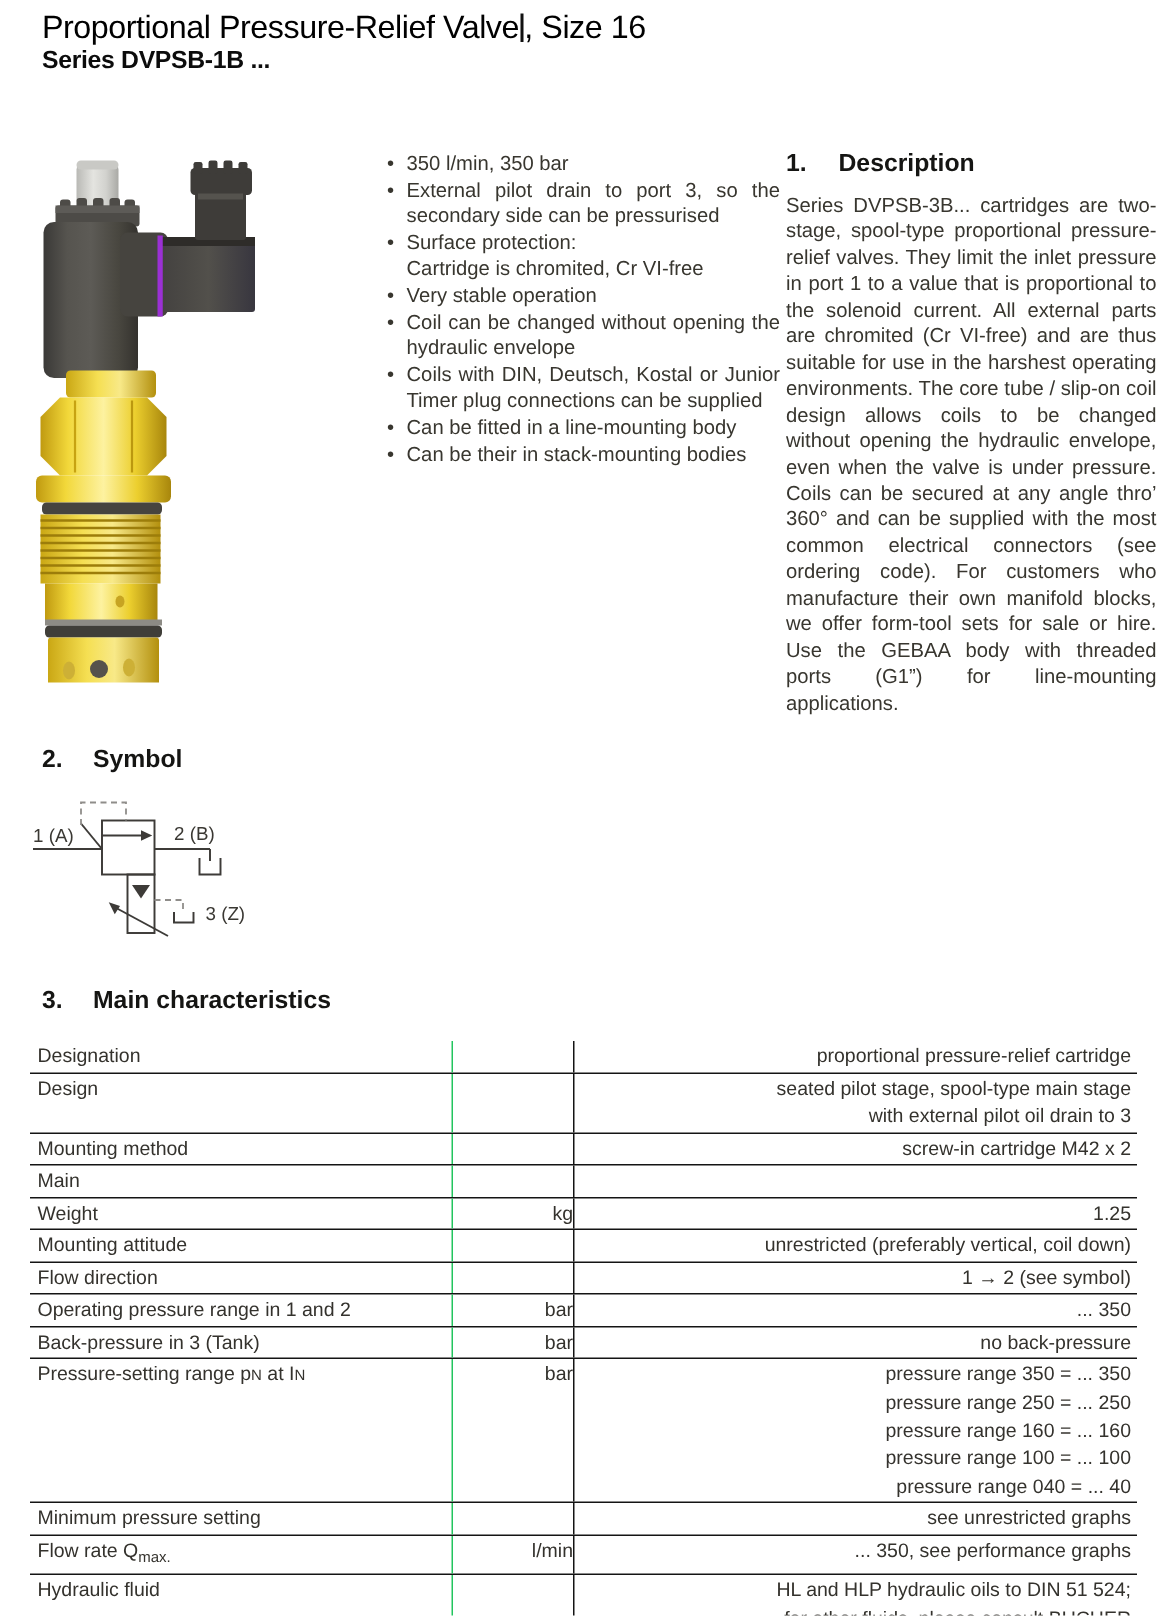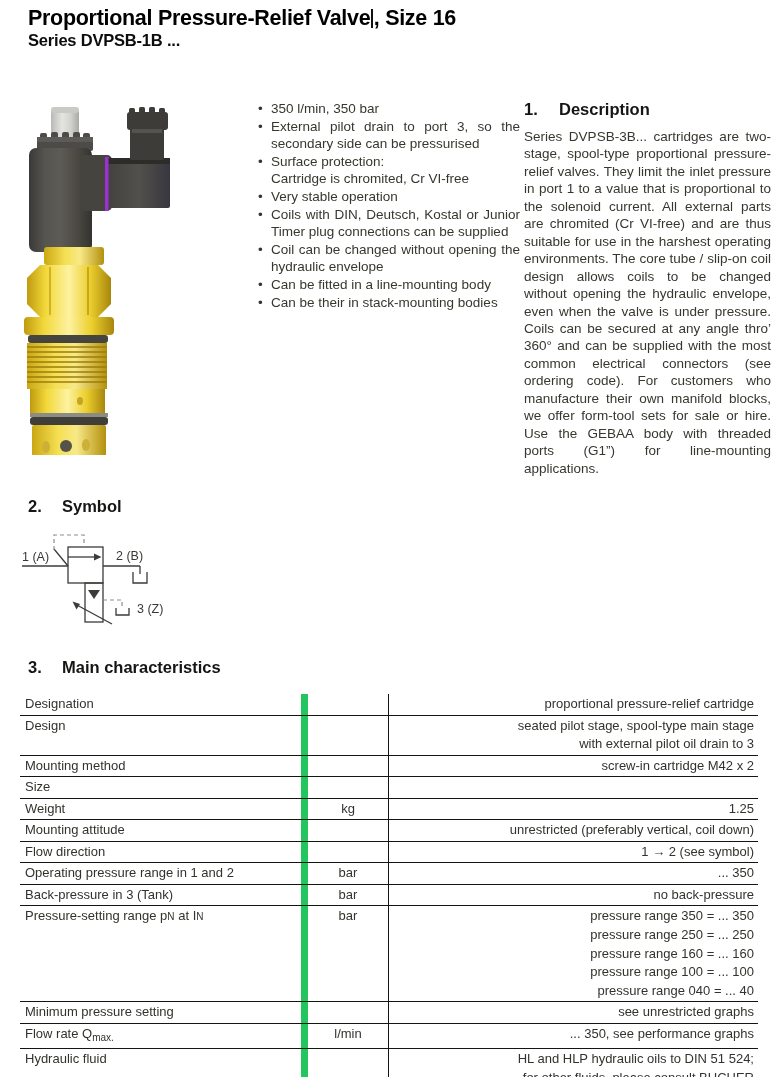--- a/index.html
+++ b/index.html
@@ -2,21 +2,21 @@
 <html><head>
 <meta charset="utf-8">
 <style>
   html,body{margin:0;padding:0;background:#fff;}
   body{width:773px;height:1077px;position:relative;overflow:hidden;
        font-family:"Liberation Sans","DejaVu Sans",sans-serif;color:#33312e;}
   .abs{position:absolute;}
 
   
   .title-block{left:28px;top:6px;}
-  .page-title{font-size:21.5px;font-weight:bold;color:#000;letter-spacing:-0.3px;line-height:24px;}
+  .page-title{font-size:21.5px;font-weight:normal;color:#000;letter-spacing:-0.3px;line-height:24px;}
   .cursor-bar{display:inline-block;width:1.5px;height:19px;background:#111;vertical-align:-3px;margin:0 1px 0 1px;}
   .page-subtitle{font-size:16.5px;font-weight:bold;color:#0c0c0c;line-height:19px;margin-top:1px;letter-spacing:-0.2px;}
 
   
   .photo-box{left:20px;top:95px;width:220px;height:360px;}
   .bullets{left:257px;top:100px;width:263px;font-size:13.5px;line-height:17.6px;color:#38362f;}
   .bullets ul{margin:0;padding:0;list-style:none;}
   .bullets li{position:relative;padding-left:14px;text-align:justify;white-space:pre-line;}
   .bullets li::before{content:"\2022";position:absolute;left:1px;top:0;}
   .desc-col{left:524px;top:100px;width:247px;}
@@ -31,21 +31,21 @@
   .symbol-head .sec-num{width:34px;}
   .chars-head{left:28px;top:658px;font-size:16.5px;}
   .chars-head .sec-num{width:34px;}
 
   .symbol-svg{left:20px;top:523px;}
 
   
   .chars-table{left:20px;top:694px;width:738px;font-size:13px;color:#34322d;}
   .crow{display:flex;border-bottom:1px solid #141414;line-height:18.55px;}
   .c-label{width:272px;padding:1px 4px 1px 5px;}
-  .c-unit{width:80px;border-left:7px solid #22c55e;border-right:1px solid #141414;text-align:center;padding:1px 0;}
+  .c-unit{width:80px;border-left:1px solid #22c55e;border-right:1px solid #141414;text-align:right;padding:1px 0;}
   .c-value{flex:1;text-align:right;padding:1px 4px 1px 4px;white-space:pre-line;}
   .sc{font-size:10px;}
   .sub{font-size:10px;vertical-align:-3px;}
 
   svg text{font-family:"Liberation Sans","DejaVu Sans",sans-serif;}
 </style>
 </head>
 <body>
 
 <div class="abs title-block">
@@ -175,23 +175,23 @@
   <ul>
     <li>350 l/min, 350 bar</li>
 
     <li>External pilot drain to port 3, so the secondary side can be pressurised</li>
 
     <li>Surface protection:
 Cartridge is chromited, Cr VI-free</li>
 
     <li>Very stable operation</li>
 
+    <li>Coil can be changed without opening the hydraulic envelope</li>
+
     <li>Coils with DIN, Deutsch, Kostal or Junior Timer plug connections can be supplied</li>
-
-    <li>Coil can be changed without opening the hydraulic envelope</li>
 
     <li>Can be fitted in a line-mounting body</li>
 
     <li>Can be their in stack-mounting bodies</li>
   </ul>
 
 </div>
 
 <div class="abs desc-col">
   <div class="sec-head">
@@ -265,21 +265,21 @@
 with external pilot oil drain to 3</div>
     </div>
 
     <div class="crow">
       <div class="c-label"><span>Mounting method</span></div>
       <div class="c-unit"></div>
       <div class="c-value">screw-in cartridge M42 x 2</div>
     </div>
 
     <div class="crow">
-      <div class="c-label"><span>Size</span></div>
+      <div class="c-label"><span>Main</span></div>
       <div class="c-unit"></div>
     </div>
 
     <div class="crow">
       <div class="c-label"><span>Weight</span></div>
       <div class="c-unit">kg</div>
       <div class="c-value">1.25</div>
     </div>
 
     <div class="crow">

